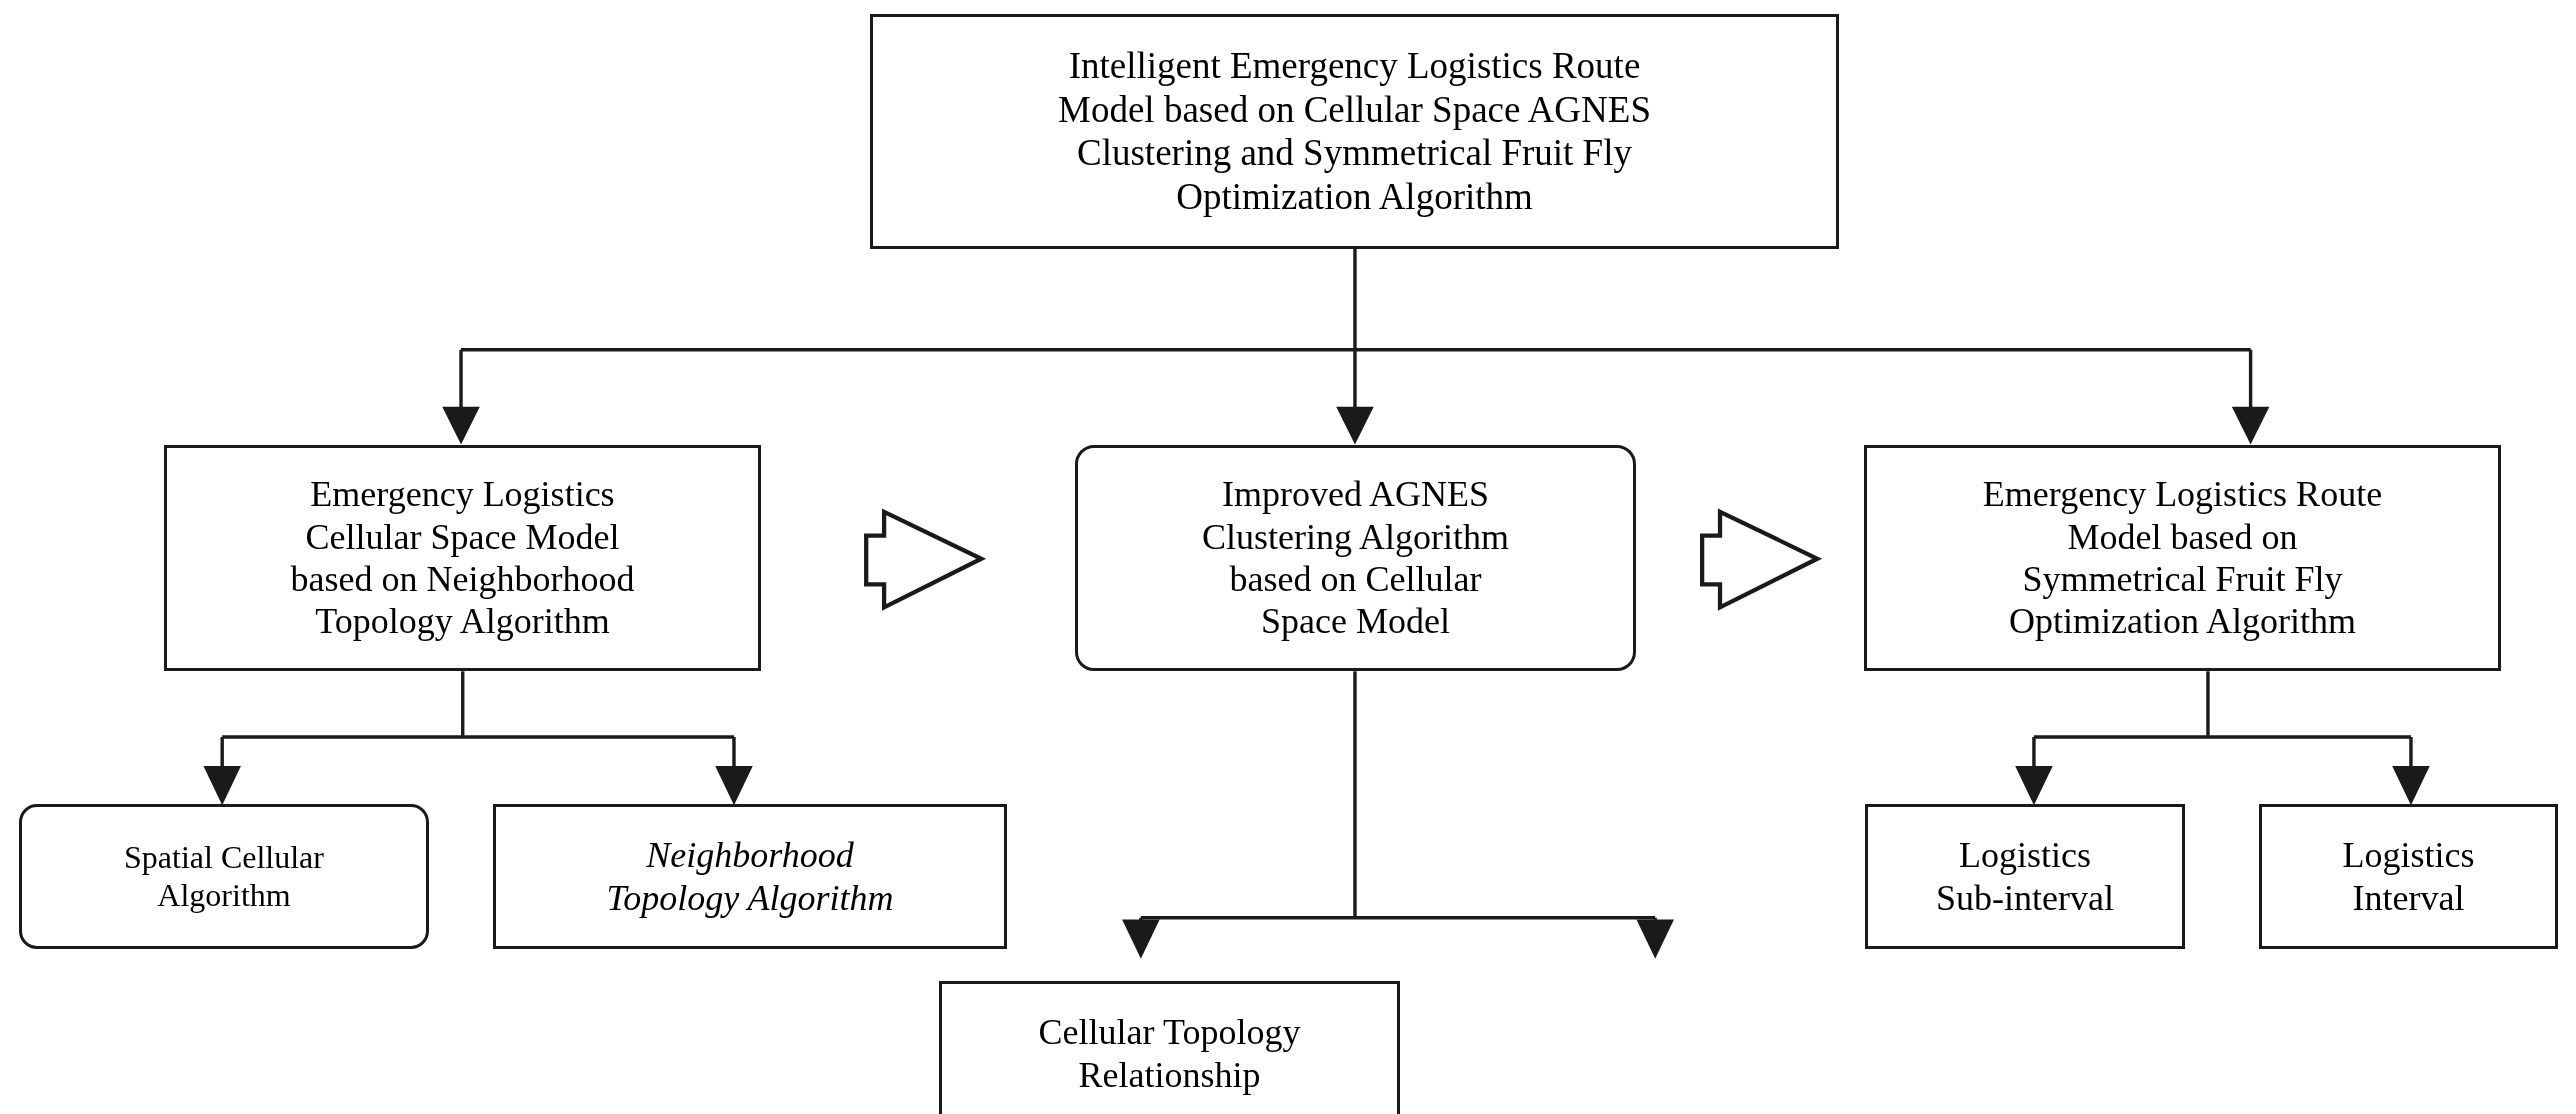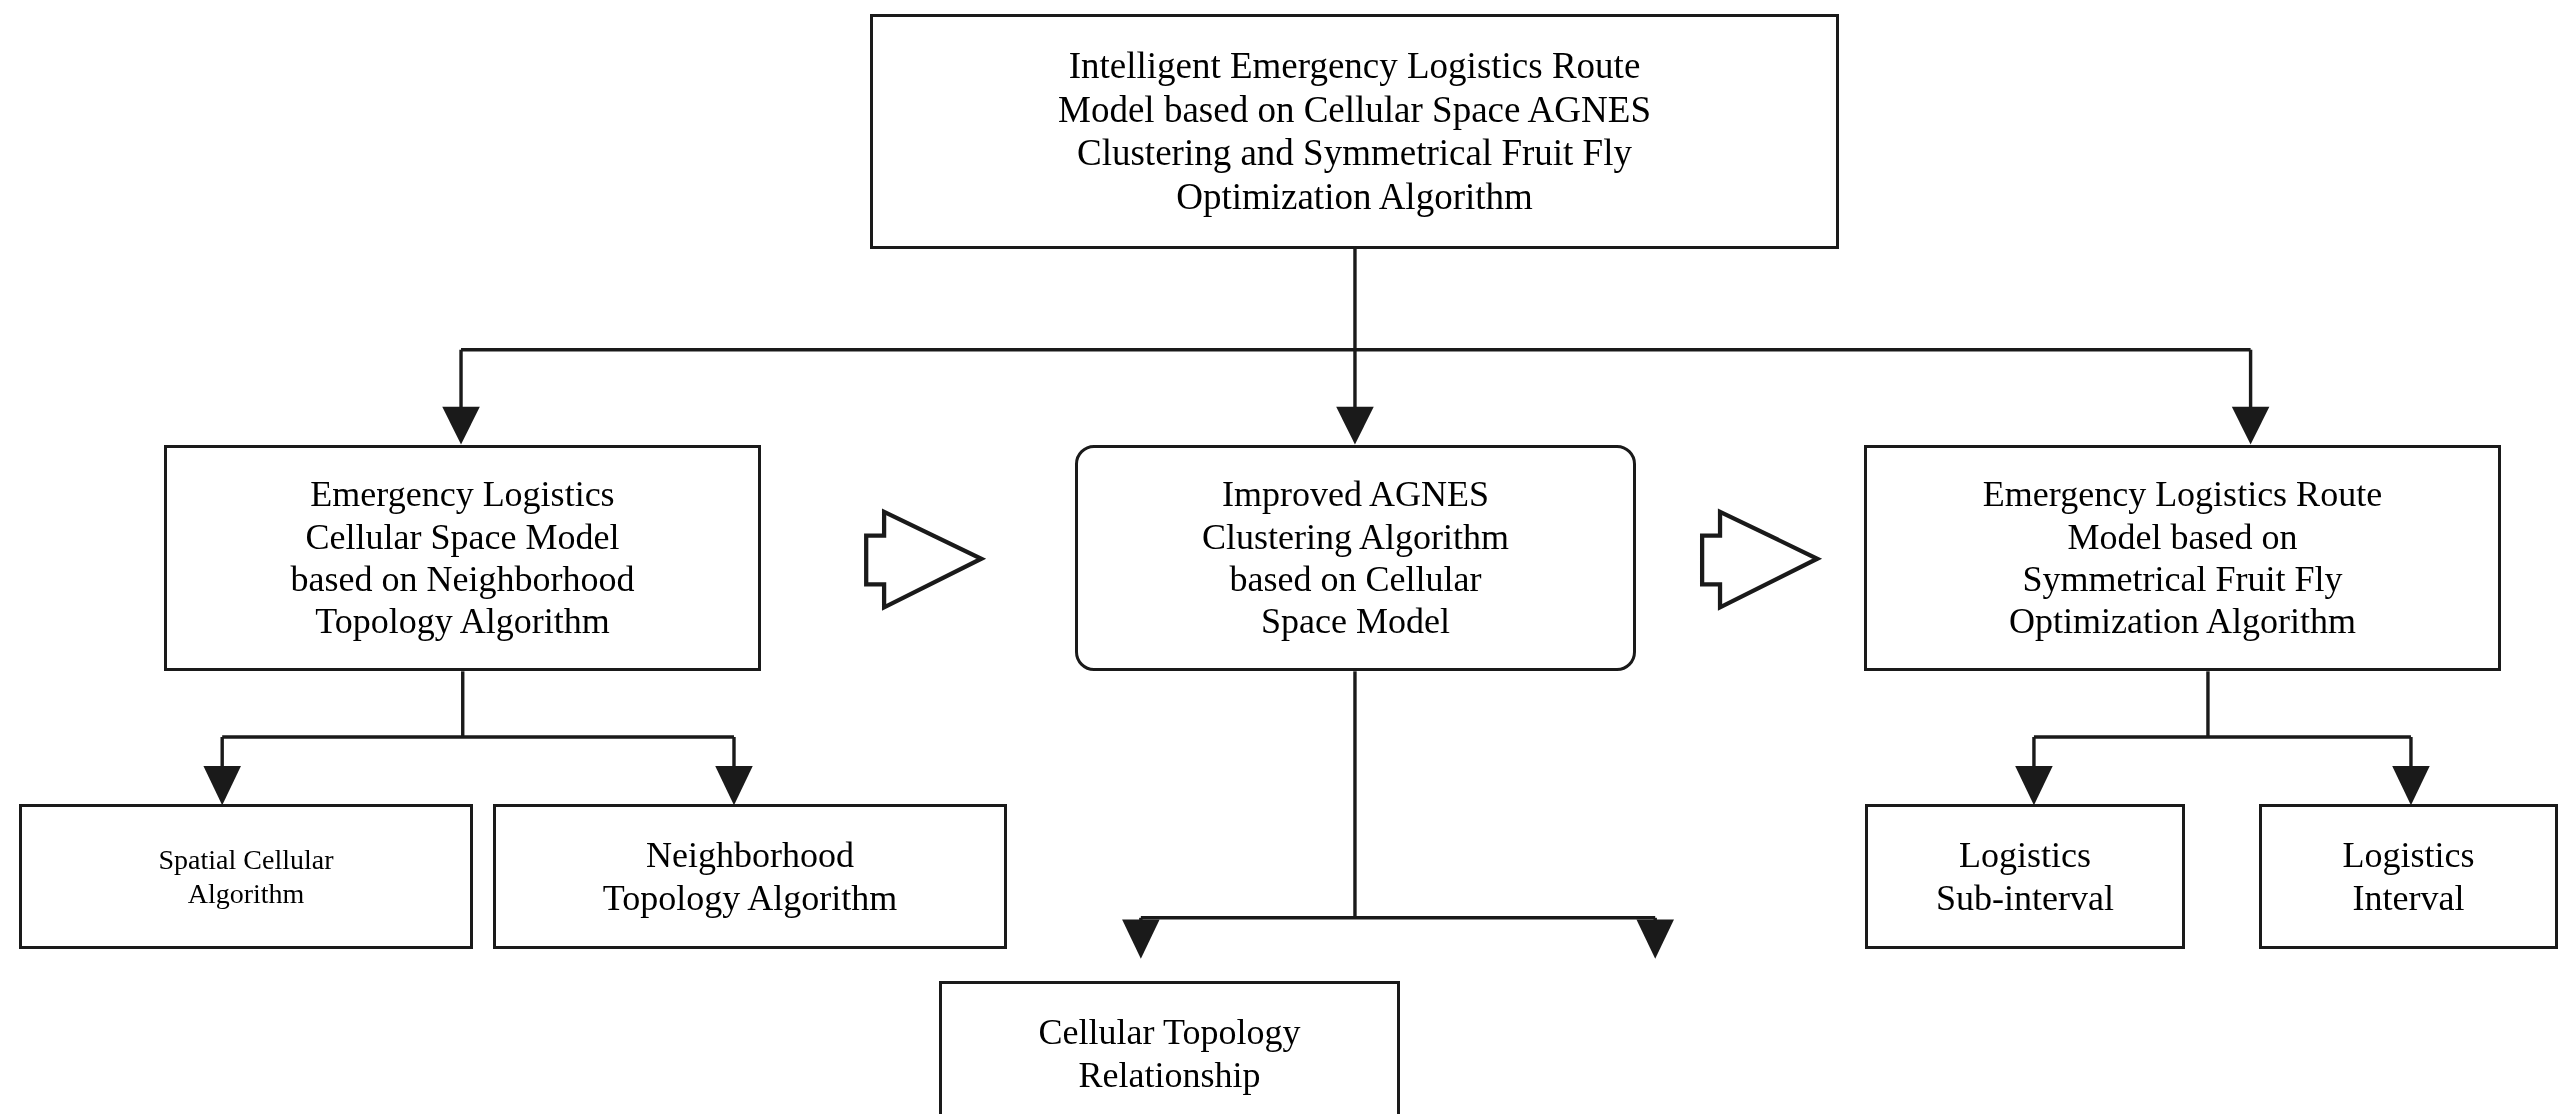--- a/index.html
+++ b/index.html
@@ -64,30 +64,32 @@
     left: 1864px;
     top: 445px;
     width: 637px;
     height: 226px;
     font-size: 36px;
   }
   
   #node-spatial-cellular-algorithm {
     left: 19px;
     top: 804px;
-    width: 454px;
-    height: 145px;
-    font-size: 28px;
+    width: 410px;
+    height: 145px;
+    font-size: 32px;
+    border-radius: 18px;
   }
   #node-neighborhood-topology-algorithm {
     left: 493px;
     top: 804px;
     width: 514px;
     height: 145px;
     font-size: 36px;
+    font-style: italic;
   }
   #node-cellular-topology-relationship {
     left: 939px;
     top: 957px;
     width: 461px;
     height: 145px;
     font-size: 36px;
     margin-top: 24px;
   }
   #node-clustering-objective-function {

